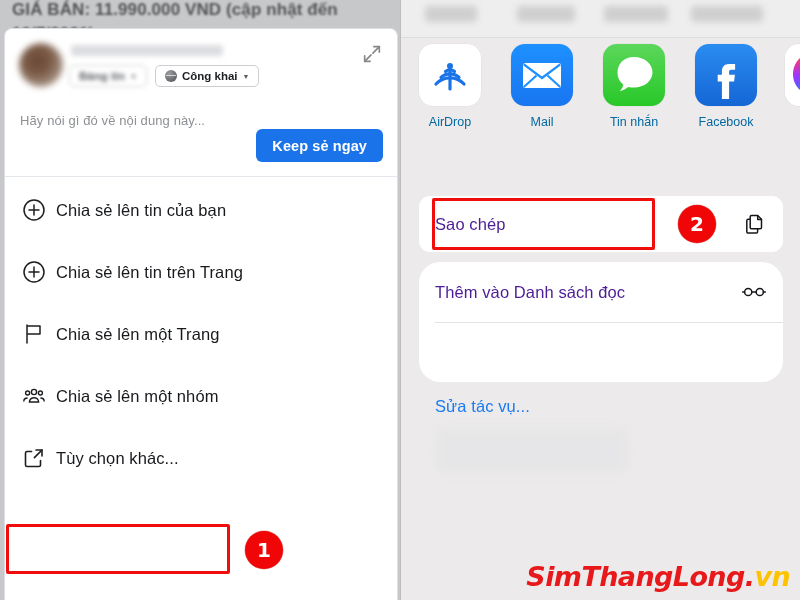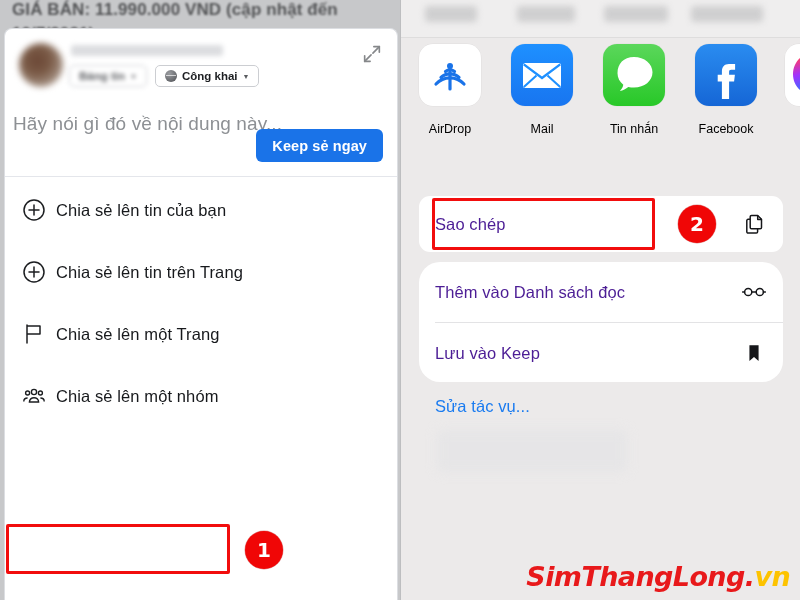--- a/index.html
+++ b/index.html
@@ -112,22 +112,22 @@
     background: rgba(255,255,255,.65);
   }
   .expand-btn {
     position: absolute;
     right: 14px; top: 14px;
     width: 22px; height: 22px;
     opacity: .62;
   }
   .composer-placeholder {
     position: absolute;
-    left: 8px; top: 84px;
-    font-size: 19px;
+    left: 15px; top: 84px;
+    font-size: 13px;
     color: #8d9094;
     letter-spacing: .1px;
   }
   .share-now-btn {
     position: absolute;
     right: 14px; bottom: 14px;
     height: 33px;
     padding: 0 16px;
     background: #1a73e8;
     color: #fff;
@@ -241,23 +241,23 @@
     cursor: pointer;
   }
   .app .tile {
     width: 62px; height: 62px;
     border-radius: 14px;
     position: relative;
     overflow: hidden;
     box-shadow: 0 0 0 .5px rgba(0,0,0,.05);
   }
   .app .caption {
-    margin-top: 16px;
+    margin-top: 9px;
     font-size: 12.5px;
-    color: #000000;
+    color: #0369a1;
     white-space: nowrap;
   }
   .tile-airdrop { background: #ffffff; }
   .tile-messages { background: linear-gradient(180deg,#5bd75b 0%, #28c828 100%); }
   .tile-mail { background: linear-gradient(180deg,#1e90ff 0%, #1875f0 100%); }
   .tile-facebook { background: linear-gradient(180deg,#2a8cf0 0%, #1566d6 100%); }
   .tile-messenger { background: linear-gradient(140deg,#ffffff 0%, #ffffff 55%, #ffffff 100%); }
 
   
   .ios-card {
@@ -423,20 +423,30 @@
               <circle cx="5.6" cy="9" r="2"></circle>
               <circle cx="18.4" cy="9" r="2"></circle>
               <path d="M7.4 18c0-2.6 2.1-4.3 4.6-4.3s4.6 1.7 4.6 4.3Z"></path>
               <path d="M1.8 17.4c0-2.1 1.7-3.4 3.8-3.4"></path>
               <path d="M22.2 17.4c0-2.1-1.7-3.4-3.8-3.4"></path>
             </svg>
           </span>
           <span class="lbl">Chia sẻ lên một nhóm</span>
         </div>
 
+        <div class="share-item highlighted">
+          <span class="ic">
+            <svg viewBox="0 0 24 24" width="24" height="24" fill="none" stroke="#1c1e21" stroke-width="1.6" stroke-linecap="round" stroke-linejoin="round">
+              <path d="M14 4h6v6"></path>
+              <line x1="20" y1="4" x2="12.4" y2="11.6"></line>
+              <path d="M18.5 14.5V19a1.5 1.5 0 0 1-1.5 1.5H5A1.5 1.5 0 0 1 3.5 19V7A1.5 1.5 0 0 1 5 5.5h4.6"></path>
+            </svg>
+          </span>
+          <span class="lbl">Tùy chọn khác...</span>
+        </div>
 
       </div>
     </div>
 
     <div class="hl-box"></div>
   </div>
 
   <div class="badge" id="badge-1">1</div>
 
   <div id="right-pane">
@@ -534,28 +544,20 @@
           <svg viewBox="0 0 26 24" width="26" height="24" fill="none" stroke="#16171a" stroke-width="1.5">
             <circle cx="7.2" cy="12" r="3.6"></circle>
             <circle cx="18.8" cy="12" r="3.6"></circle>
             <path d="M10.8 12h4.4" stroke-linecap="round"></path>
             <path d="M3.6 12H1.6" stroke-linecap="round"></path>
             <path d="M22.4 12h2" stroke-linecap="round"></path>
           </svg>
         </span>
       </div>
       <div class="ios-divider"></div>
-      <div class="ios-row">
-        <span class="rlabel">Lưu vào Keep</span>
-        <span class="richt">
-          <svg viewBox="0 0 24 24" width="22" height="22">
-            <path d="M7 3.5h10v17.2l-5-4.4-5 4.4Z" fill="#16171a"></path>
-          </svg>
-        </span>
-      </div>
     </div>
 
     <div class="hl-box-2"></div>
 
     <div class="ghost-blur"></div>
 
     <div class="ios-edit-link">Sửa tác vụ...</div>
 
     <div id="watermark">
       <span class="wm-main">SimThangLong</span><span class="wm-dot">.</span><span class="wm-tld">vn</span>

